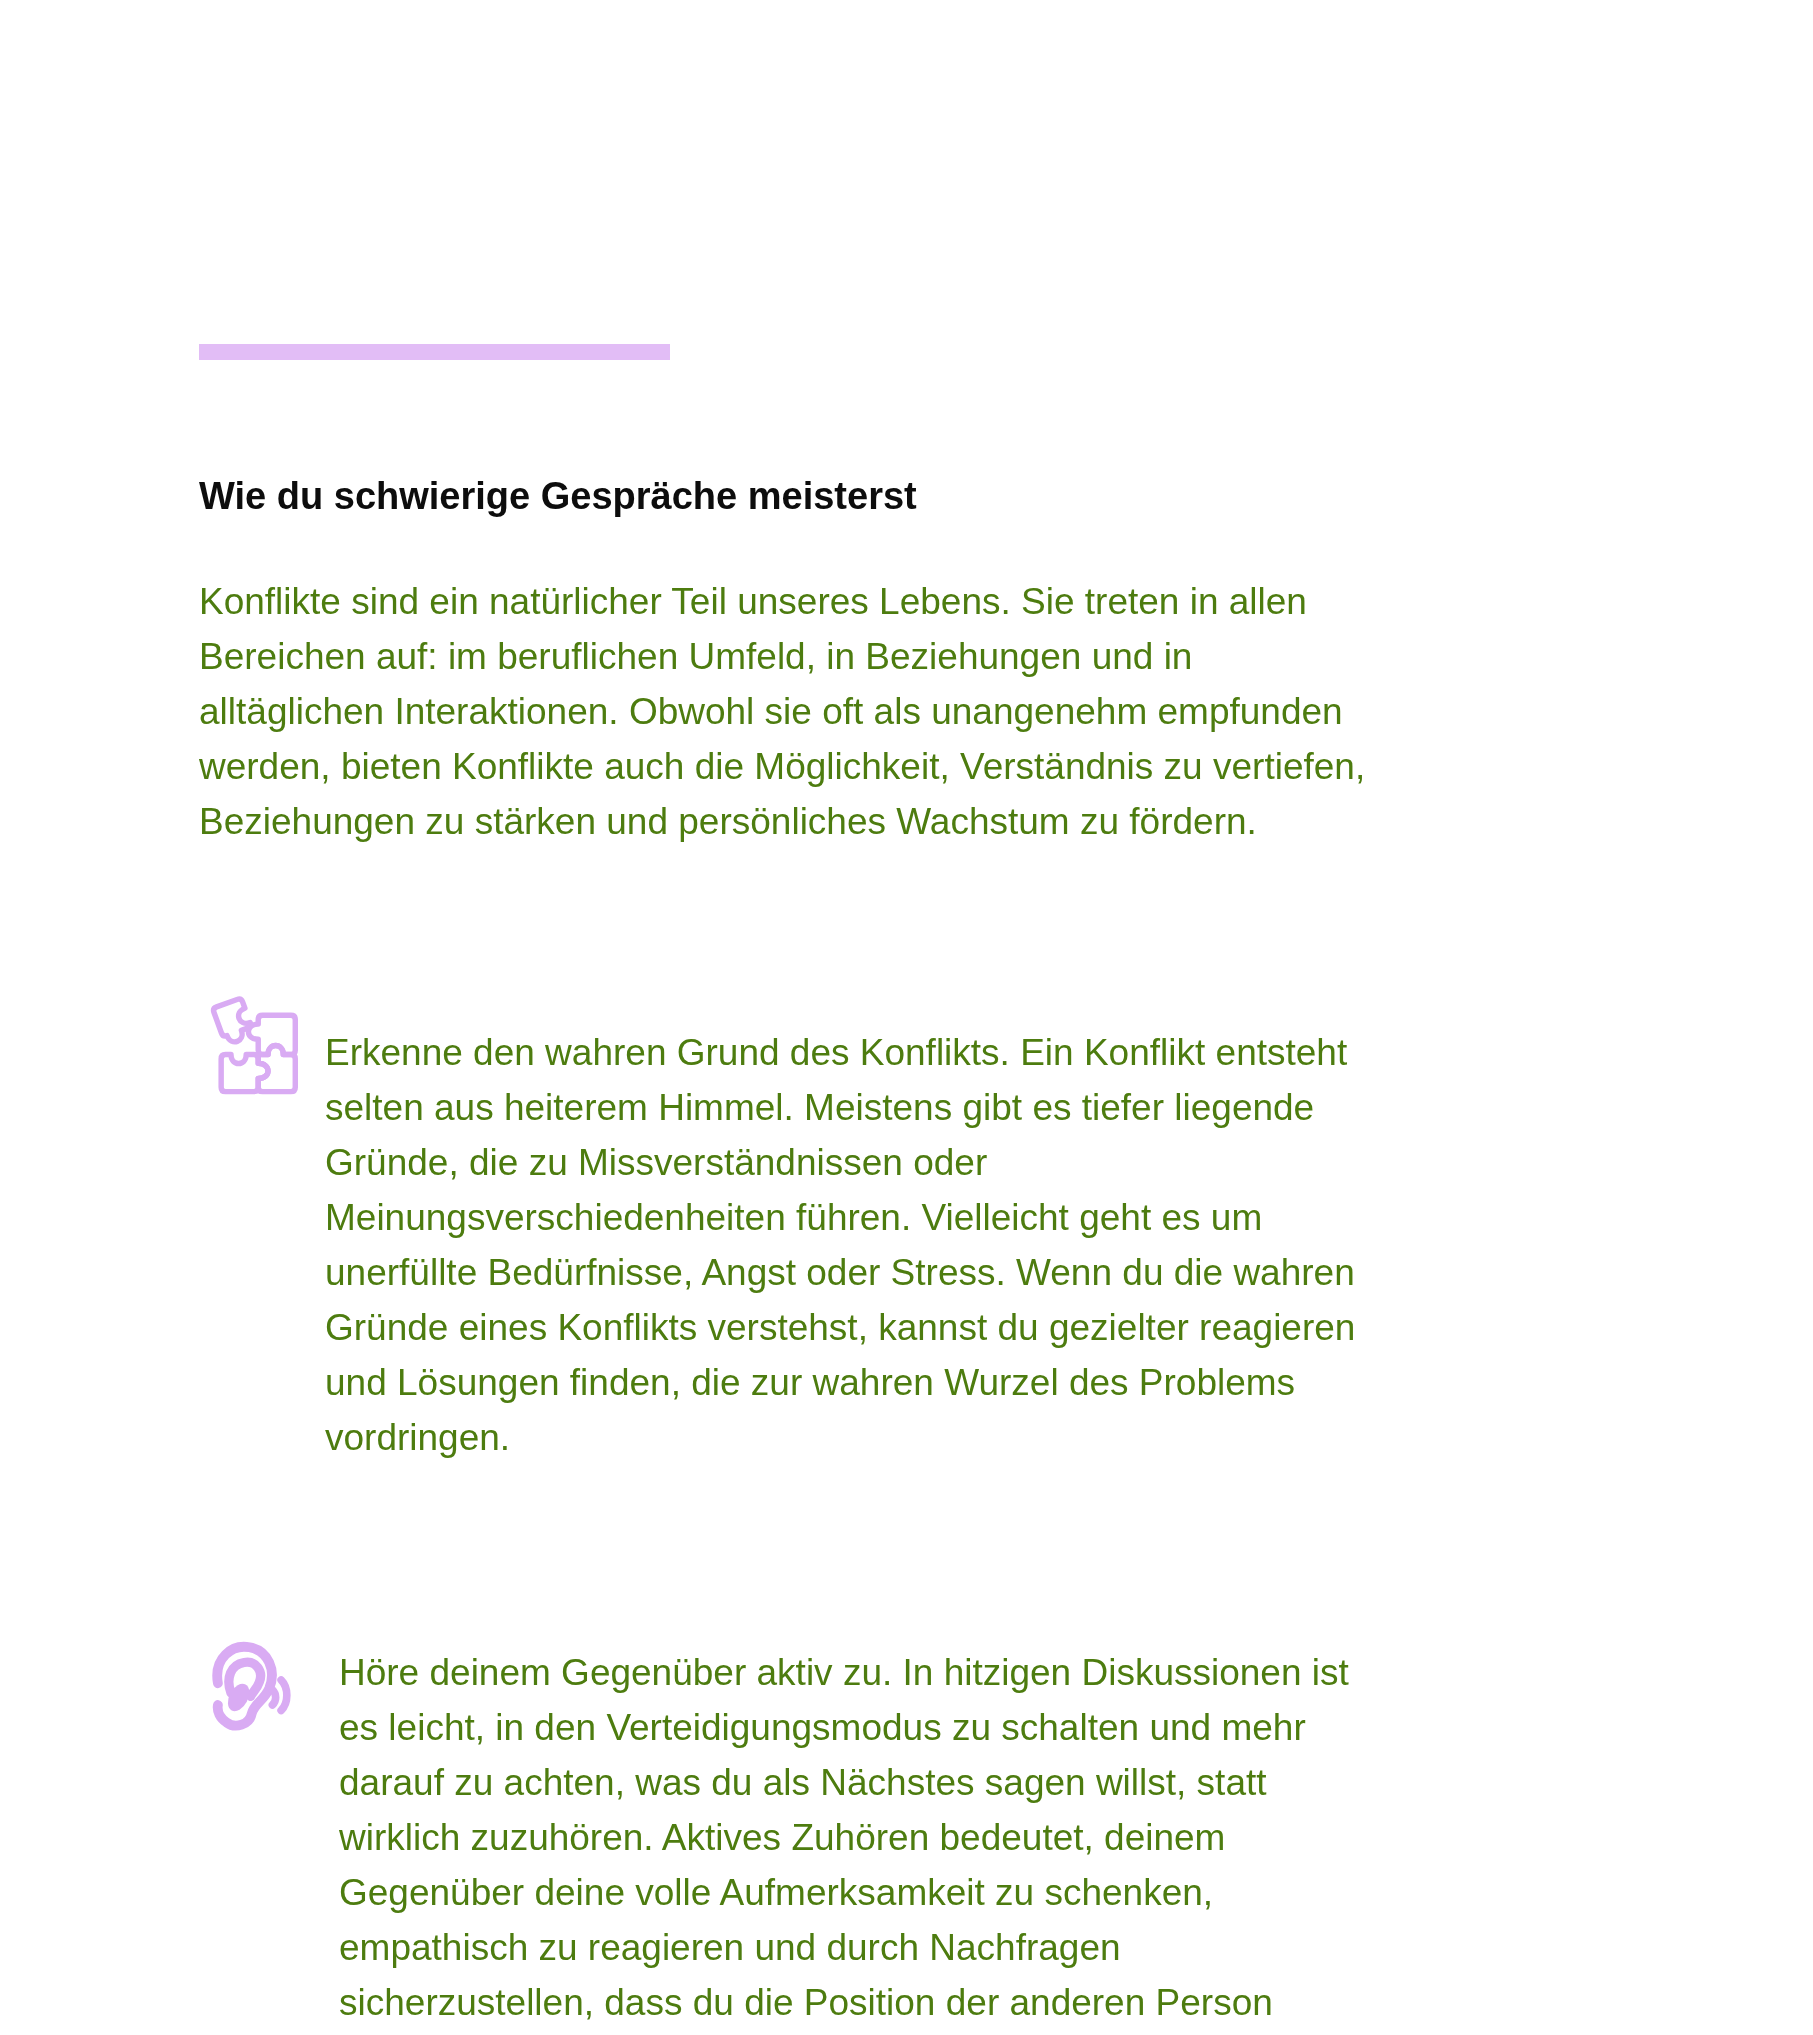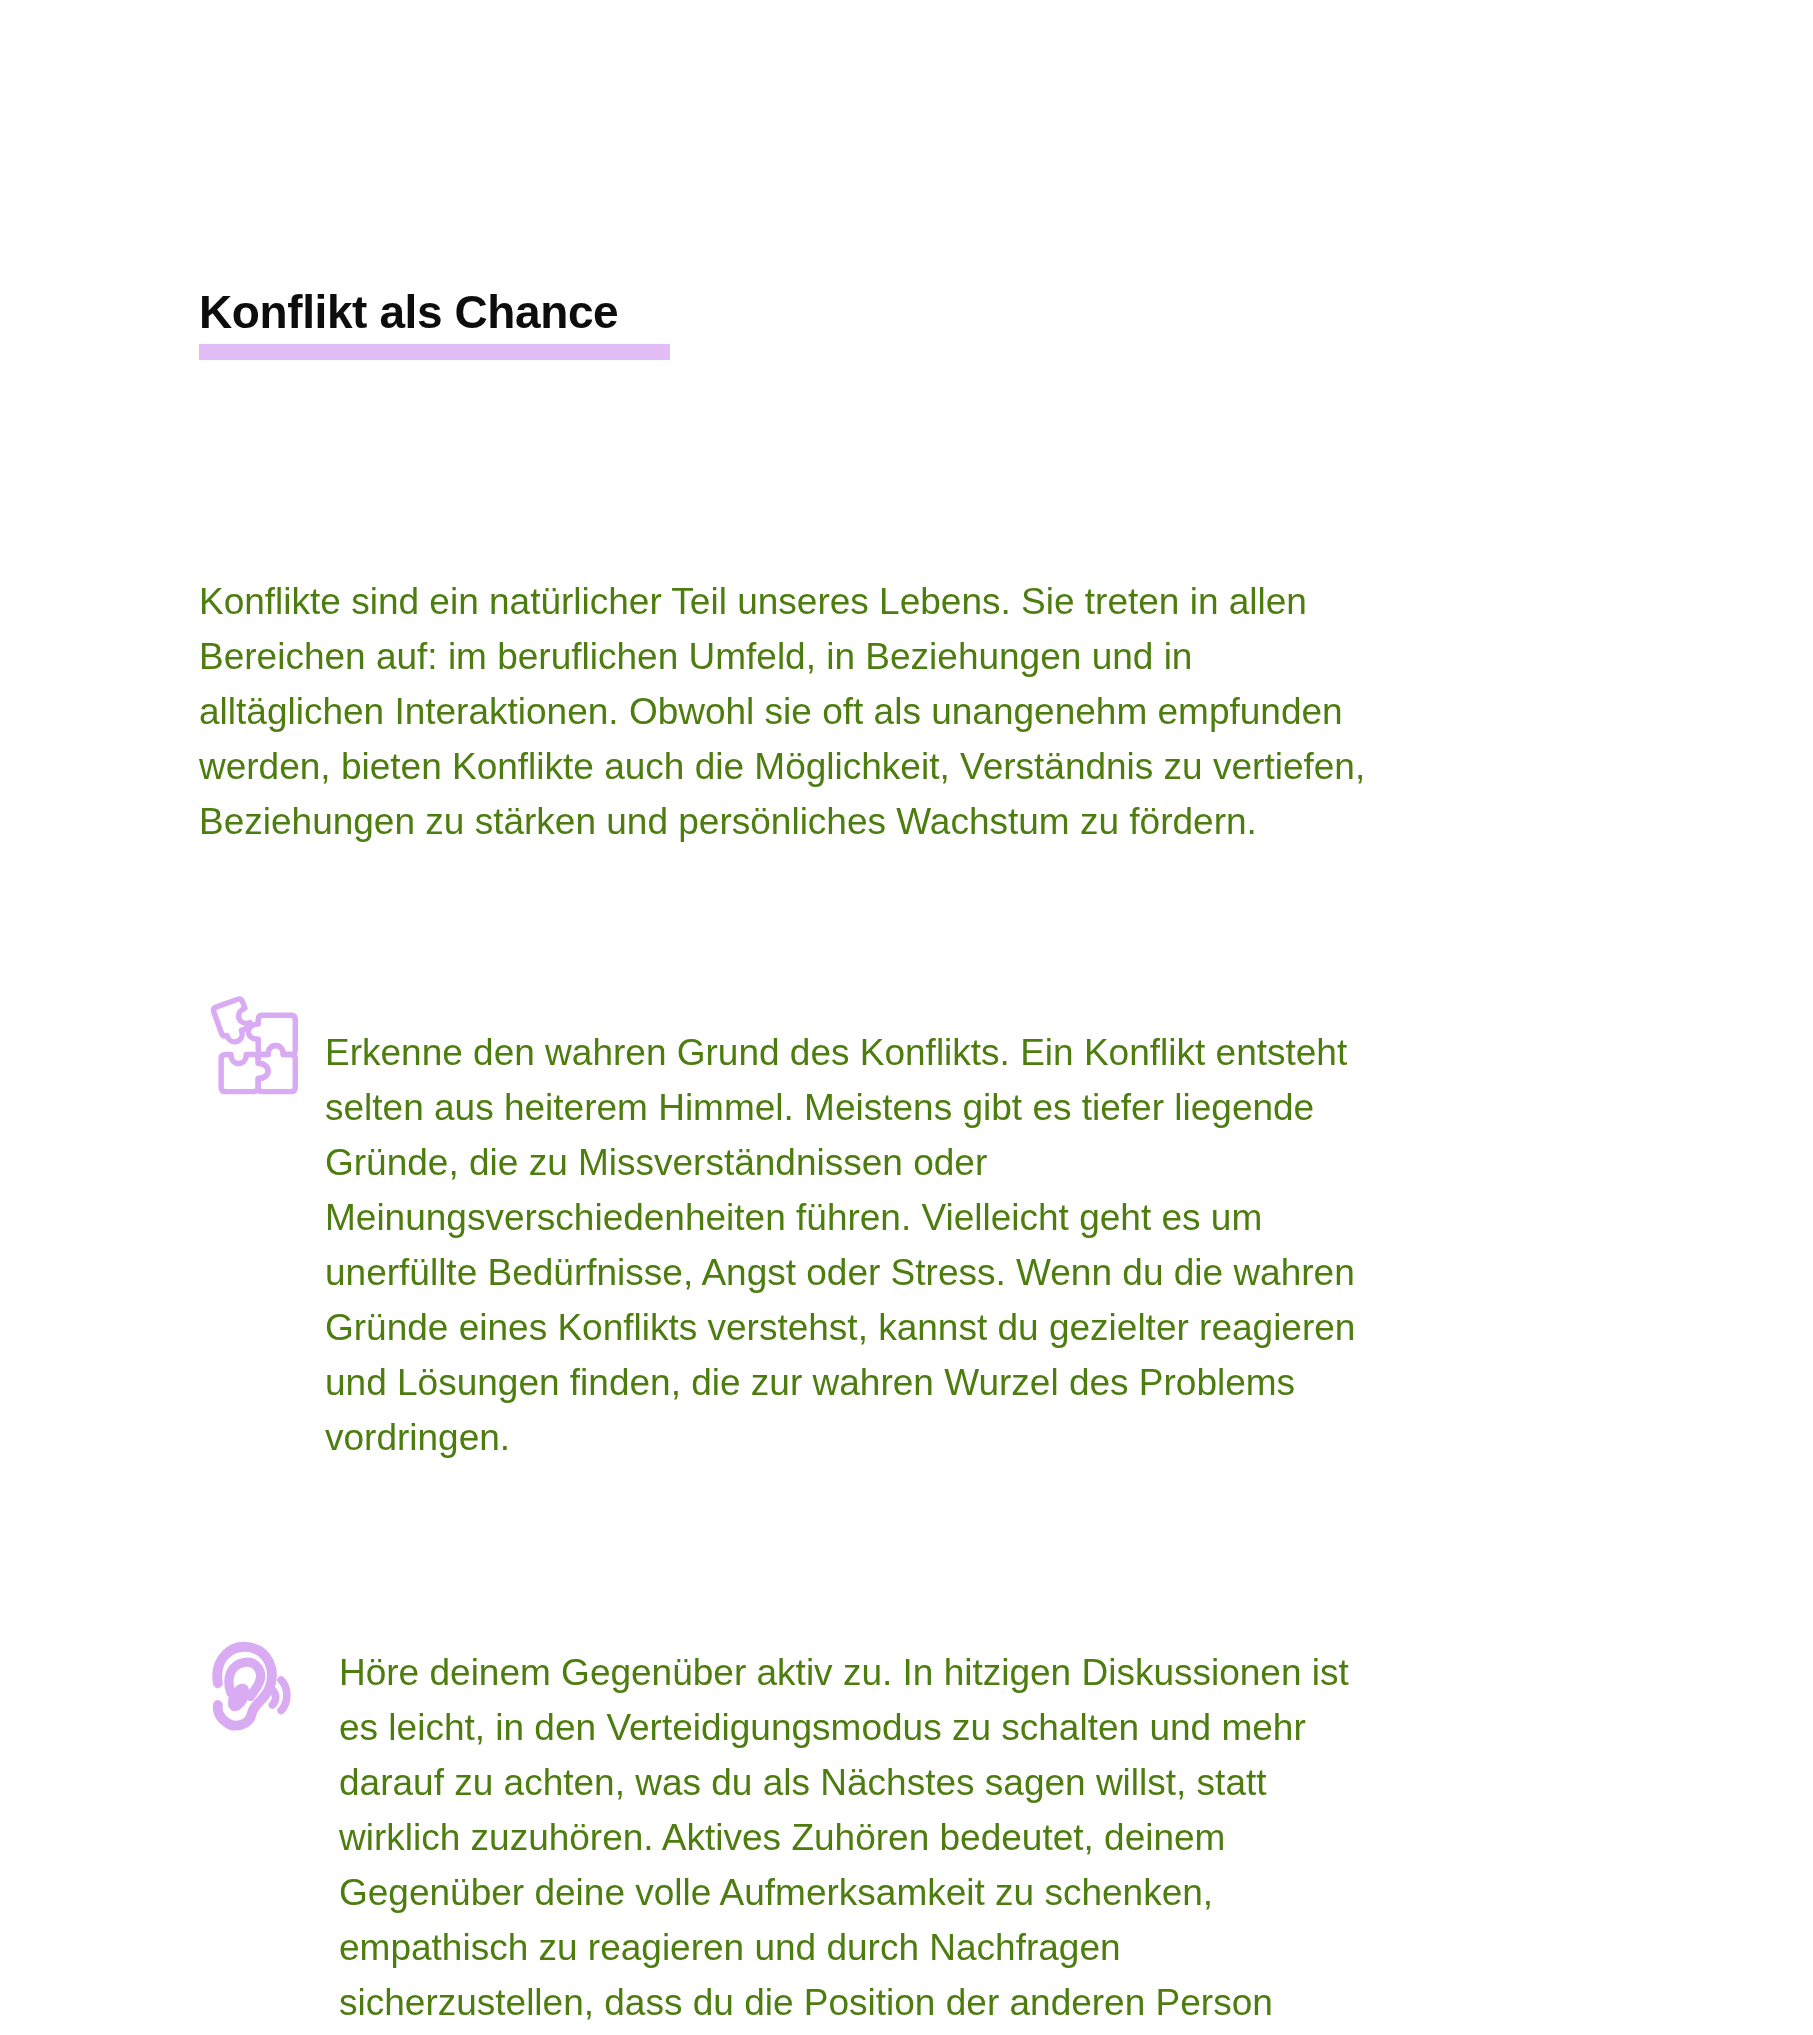--- a/index.html
+++ b/index.html
@@ -71,23 +71,23 @@
     left: 339px;
     top: 1608px;
   }
   .ico-stroke { fill: none; stroke: #d9abf3; }
 </style>
 </head>
 <body>
 
 <div class="page">
 
-  <h1 class="title">Konflikt als Chance</h1>
   <div class="title-underline"></div>
 
+  <h2 class="subtitle">Wie du schwierige Gespräche meisterst</h2>
 
   <p class="bodytext intro">Konflikte sind ein natürlicher Teil unseres Lebens. Sie treten in allen
 Bereichen auf: im beruflichen Umfeld, in Beziehungen und in
 alltäglichen Interaktionen. Obwohl sie oft als unangenehm empfunden
 werden, bieten Konflikte auch die Möglichkeit, Verständnis zu vertiefen,
 Beziehungen zu stärken und persönliches Wachstum zu fördern.</p>
 
   <section class="tip">
     <svg class="tip-icon icon-puzzle" viewBox="0 0 100 100" xmlns="http://www.w3.org/2000/svg" aria-hidden="true">
       <g class="ico-stroke" stroke-width="5" stroke-linecap="round" stroke-linejoin="round">

